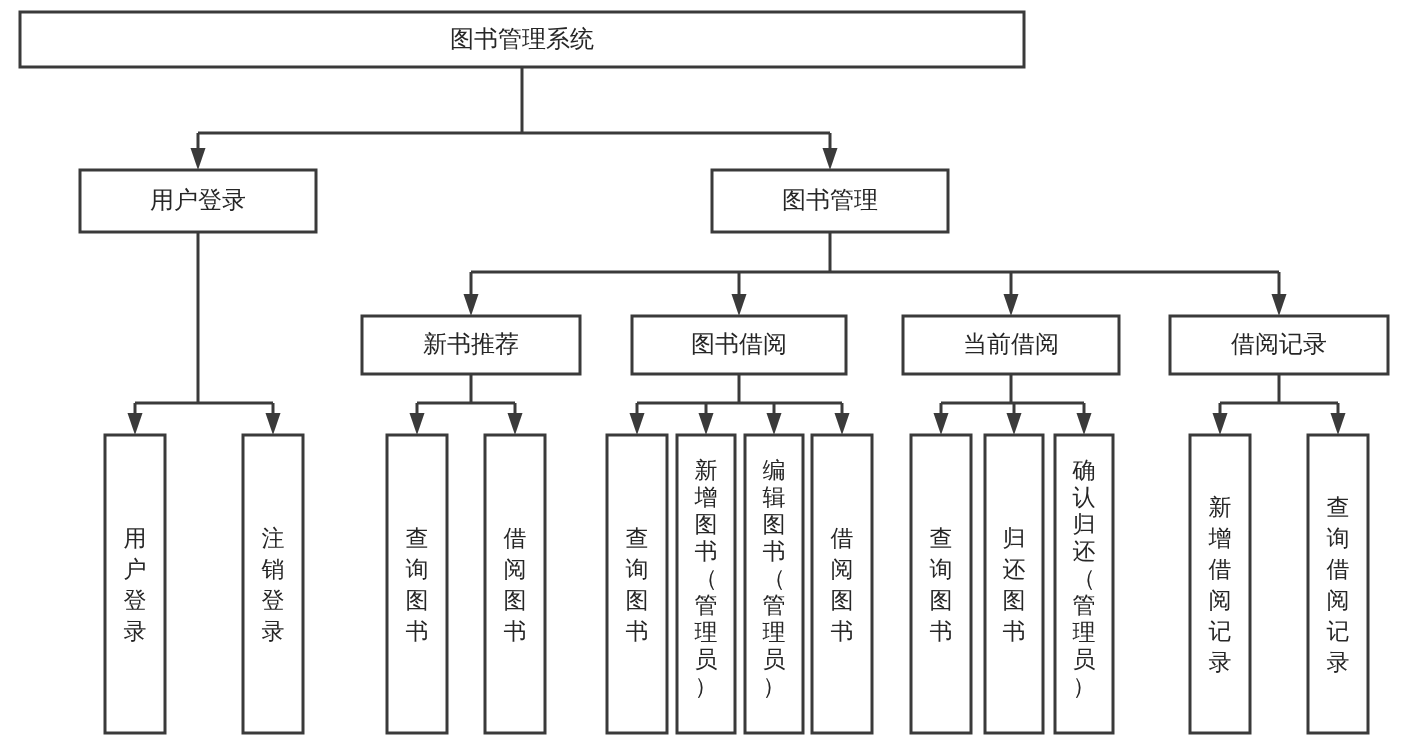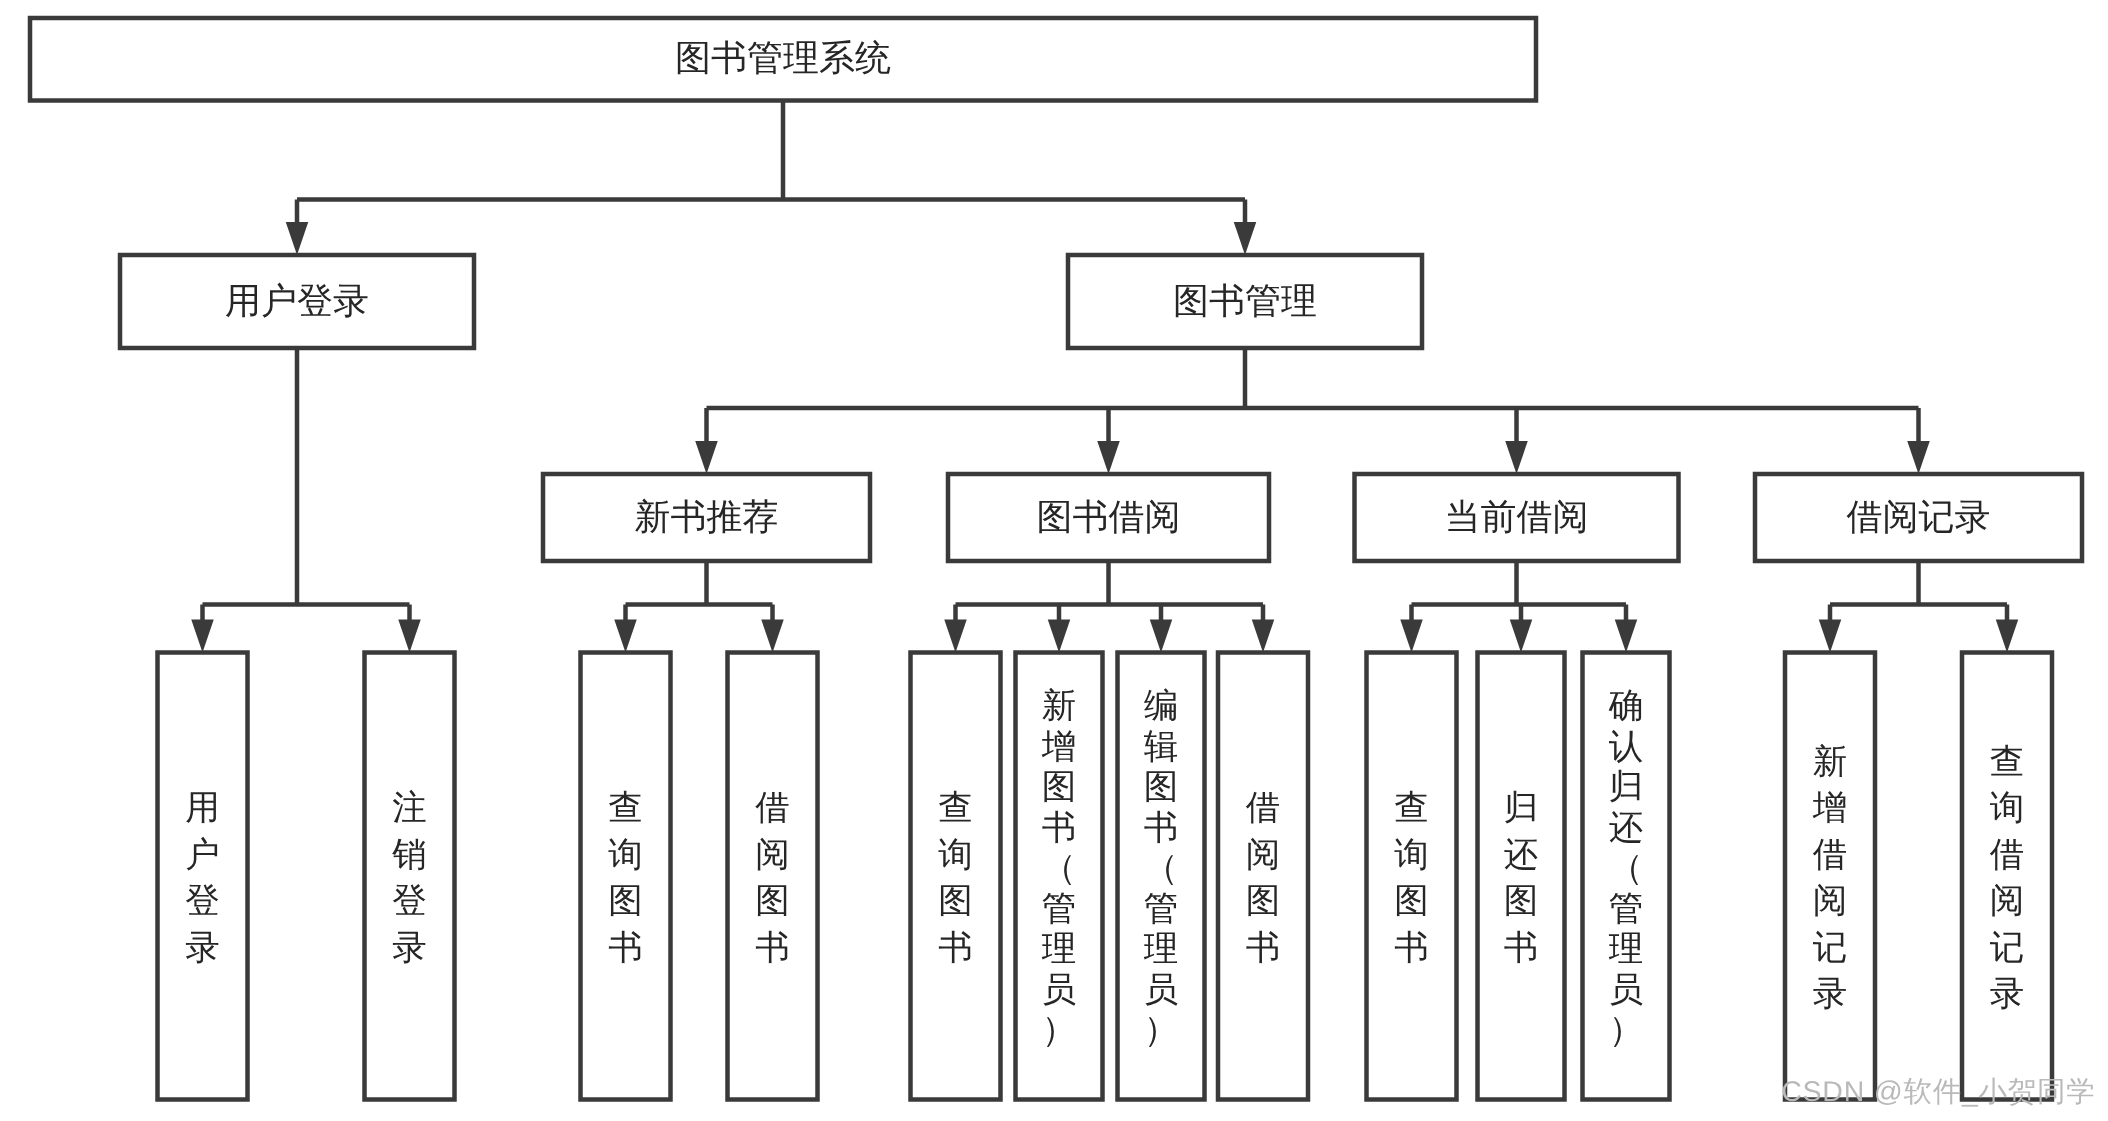--- a/index.html
+++ b/index.html
@@ -214,14 +214,13 @@
         <g>
           <rect x="1190" y="435" width="60" height="298" class="node-box"></rect>
           <text x="1220" class="node-label-vert" font-size="23"><tspan x="1220" y="515.18">新</tspan><tspan x="1220" y="546.18">增</tspan><tspan x="1220" y="577.18">借</tspan><tspan x="1220" y="608.18">阅</tspan><tspan x="1220" y="639.18">记</tspan><tspan x="1220" y="670.18">录</tspan></text>
         </g>
         <g>
           <rect x="1308" y="435" width="60" height="298" class="node-box"></rect>
           <text x="1338" class="node-label-vert" font-size="23"><tspan x="1338" y="515.18">查</tspan><tspan x="1338" y="546.18">询</tspan><tspan x="1338" y="577.18">借</tspan><tspan x="1338" y="608.18">阅</tspan><tspan x="1338" y="639.18">记</tspan><tspan x="1338" y="670.18">录</tspan></text>
         </g>
       </g>
   </svg>
-  <div class="watermark-text">CSDN @软件_小贺同学</div>
 </div>
 
 </body></html>

